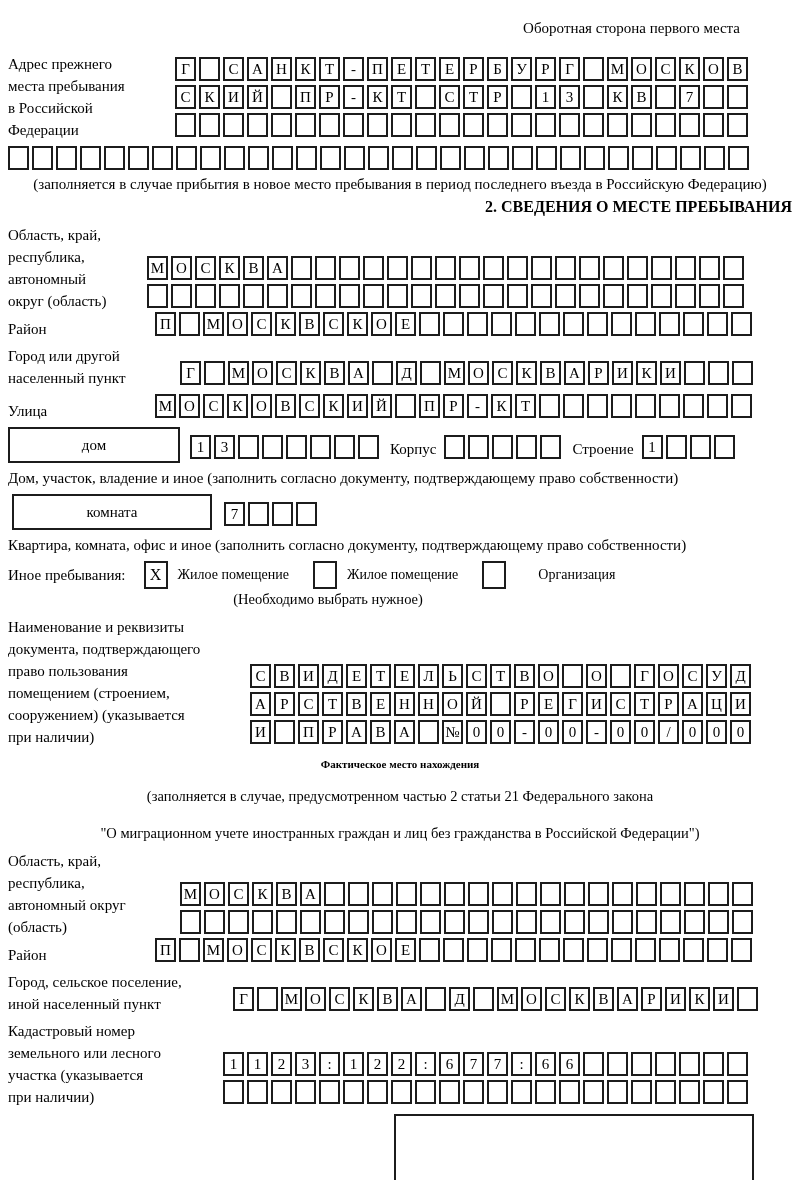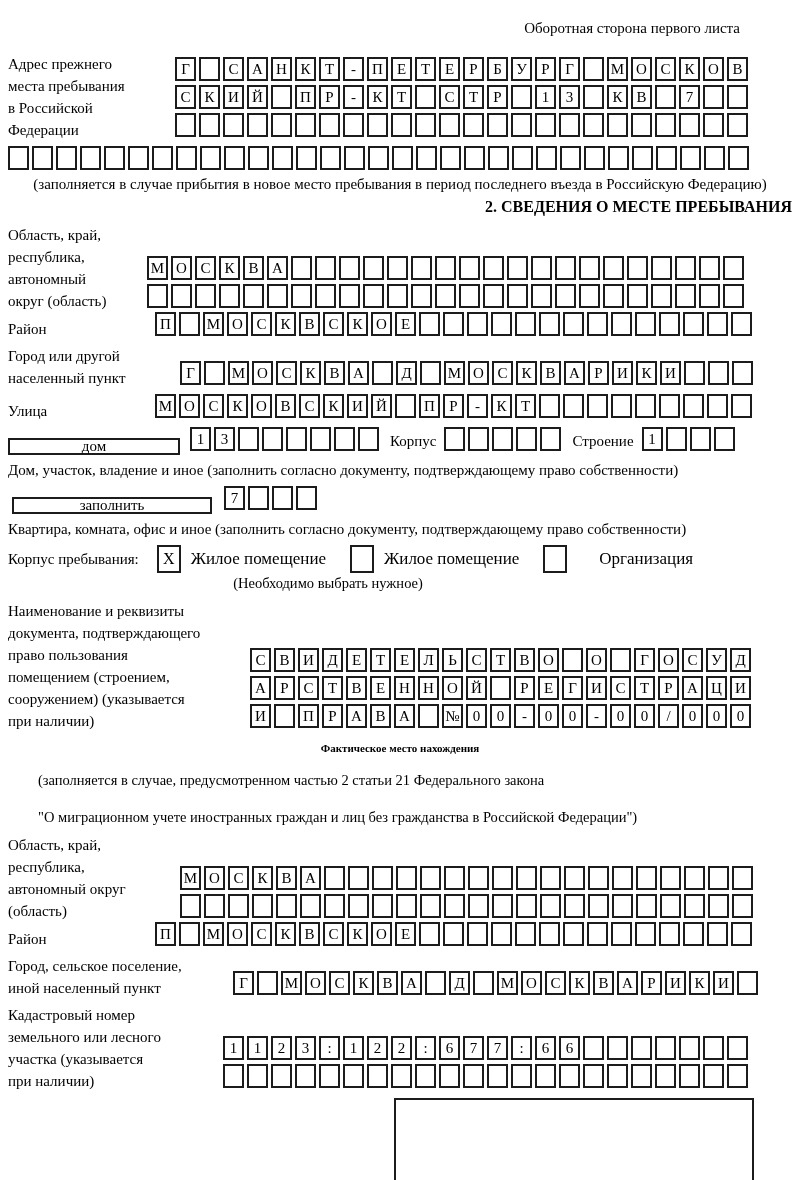--- a/index.html
+++ b/index.html
@@ -12,46 +12,46 @@
   .w167{width:167px;} .w139{width:139px;} .w147{width:147px;} .w172{width:172px;}
   .w225{width:225px;} .w242{width:242px;} .w215{width:215px;}
   .cellcol{display:flex;flex-direction:column;}
   .cellrow{display:flex;flex-wrap:nowrap;margin-bottom:4px;}
   .cell{box-sizing:border-box;width:21px;height:24px;border:2px solid #1c1c1c;
         margin-right:3px;display:inline-flex;align-items:center;justify-content:center;
         font-size:15px;line-height:1;flex:0 0 auto;background:#fff;}
   .caption{font-size:15px;line-height:20px;}
   .center{text-align:center;}
   .h2{font-weight:bold;font-size:16px;text-align:right;margin:4px 0 8px 0;}
-  .widebox{box-sizing:border-box;border:2px solid #1c1c1c;height:17px;display:flex;
+  .widebox{box-sizing:border-box;border:2px solid #1c1c1c;height:36px;display:flex;
            align-items:center;justify-content:center;font-size:15px;background:#fff;}
   .dom-box{width:172px;margin-right:10px;}
   .kv-box{width:200px;margin-left:4px;margin-right:12px;}
   .inline-label{font-size:15px;line-height:28px;margin:0 8px;white-space:nowrap;}
   .checkbox{box-sizing:border-box;width:24px;height:28px;border:2px solid #1c1c1c;
             display:inline-flex;align-items:center;justify-content:center;
             font-size:16px;margin:0 10px;background:#fff;flex:0 0 auto;}
   .stay-row{align-items:center;margin:6px 0 2px 0;}
-  .opt-label{font-size:17px;white-space:nowrap;}
+  .opt-label{font-size:14px;white-space:nowrap;}
   .org-label{margin-left:22px;}
   .small-note{font-size:14.5px;margin:2px 0 8px 150px;width:340px;text-align:center;}
   .fact-title{font-weight:bold;font-size:11px;text-align:center;margin:10px 0 8px 0;}
-  .fact-caption{font-size:14.5px;line-height:21px;text-align:left;margin:16px 30px;}
+  .fact-caption{font-size:14.5px;line-height:21px;text-align:center;margin:16px 30px;}
   .cad-offset{padding-top:16px;}
   .stamp-box{box-sizing:border-box;border:2px solid #1c1c1c;width:360px;height:176px;
              margin:6px 0 6px 386px;background:#fff;}
   .mb2{margin-bottom:2px;} .mb6{margin-bottom:6px;} .mt4{margin-top:4px;}
   .row-gap{margin-bottom:5px;}
 </style>
 </head>
 <body>
 
 <div class="page">
 
-  <div class="header-note">Оборотная сторона первого листа</div>
+  <div class="header-note">Оборотная сторона первого места</div>
 
   <div class="flex row-gap">
     <div class="label w167">Адрес прежнего
 места пребывания
 в Российской
 Федерации</div>
     <div class="cellcol">
       <div class="cellrow">
           <span class="cell">Г</span>
           <span class="cell"></span>
@@ -349,32 +349,32 @@
     <div class="cellrow">
         <span class="cell">1</span>
         <span class="cell"></span>
         <span class="cell"></span>
         <span class="cell"></span>
       </div>
   </div>
   <div class="caption mb6">Дом, участок, владение и иное (заполнить согласно документу, подтверждающему право собственности)</div>
 
   <div class="flex row-gap">
-    <div class="widebox kv-box">заполнить</div>
+    <div class="widebox kv-box">комната</div>
     <div class="cellrow">
         <span class="cell">7</span>
         <span class="cell"></span>
         <span class="cell"></span>
         <span class="cell"></span>
       </div>
   </div>
   <div class="caption mb2">Квартира, комната, офис и иное (заполнить согласно документу, подтверждающему право собственности)</div>
 
   <div class="flex stay-row">
-    <span class="inline-label" style="margin-left:0;">Корпус пребывания:</span>
+    <span class="inline-label" style="margin-left:0;">Иное пребывания:</span>
     <span class="checkbox">X</span>
     <span class="opt-label">Жилое помещение</span>
     <span class="checkbox" style="margin-left:24px;"></span>
     <span class="opt-label">Жилое помещение</span>
     <span class="checkbox" style="margin-left:24px;"></span>
     <span class="opt-label org-label">Организация</span>
   </div>
   <div class="small-note">(Необходимо выбрать нужное)</div>
 
   <div class="flex row-gap">

